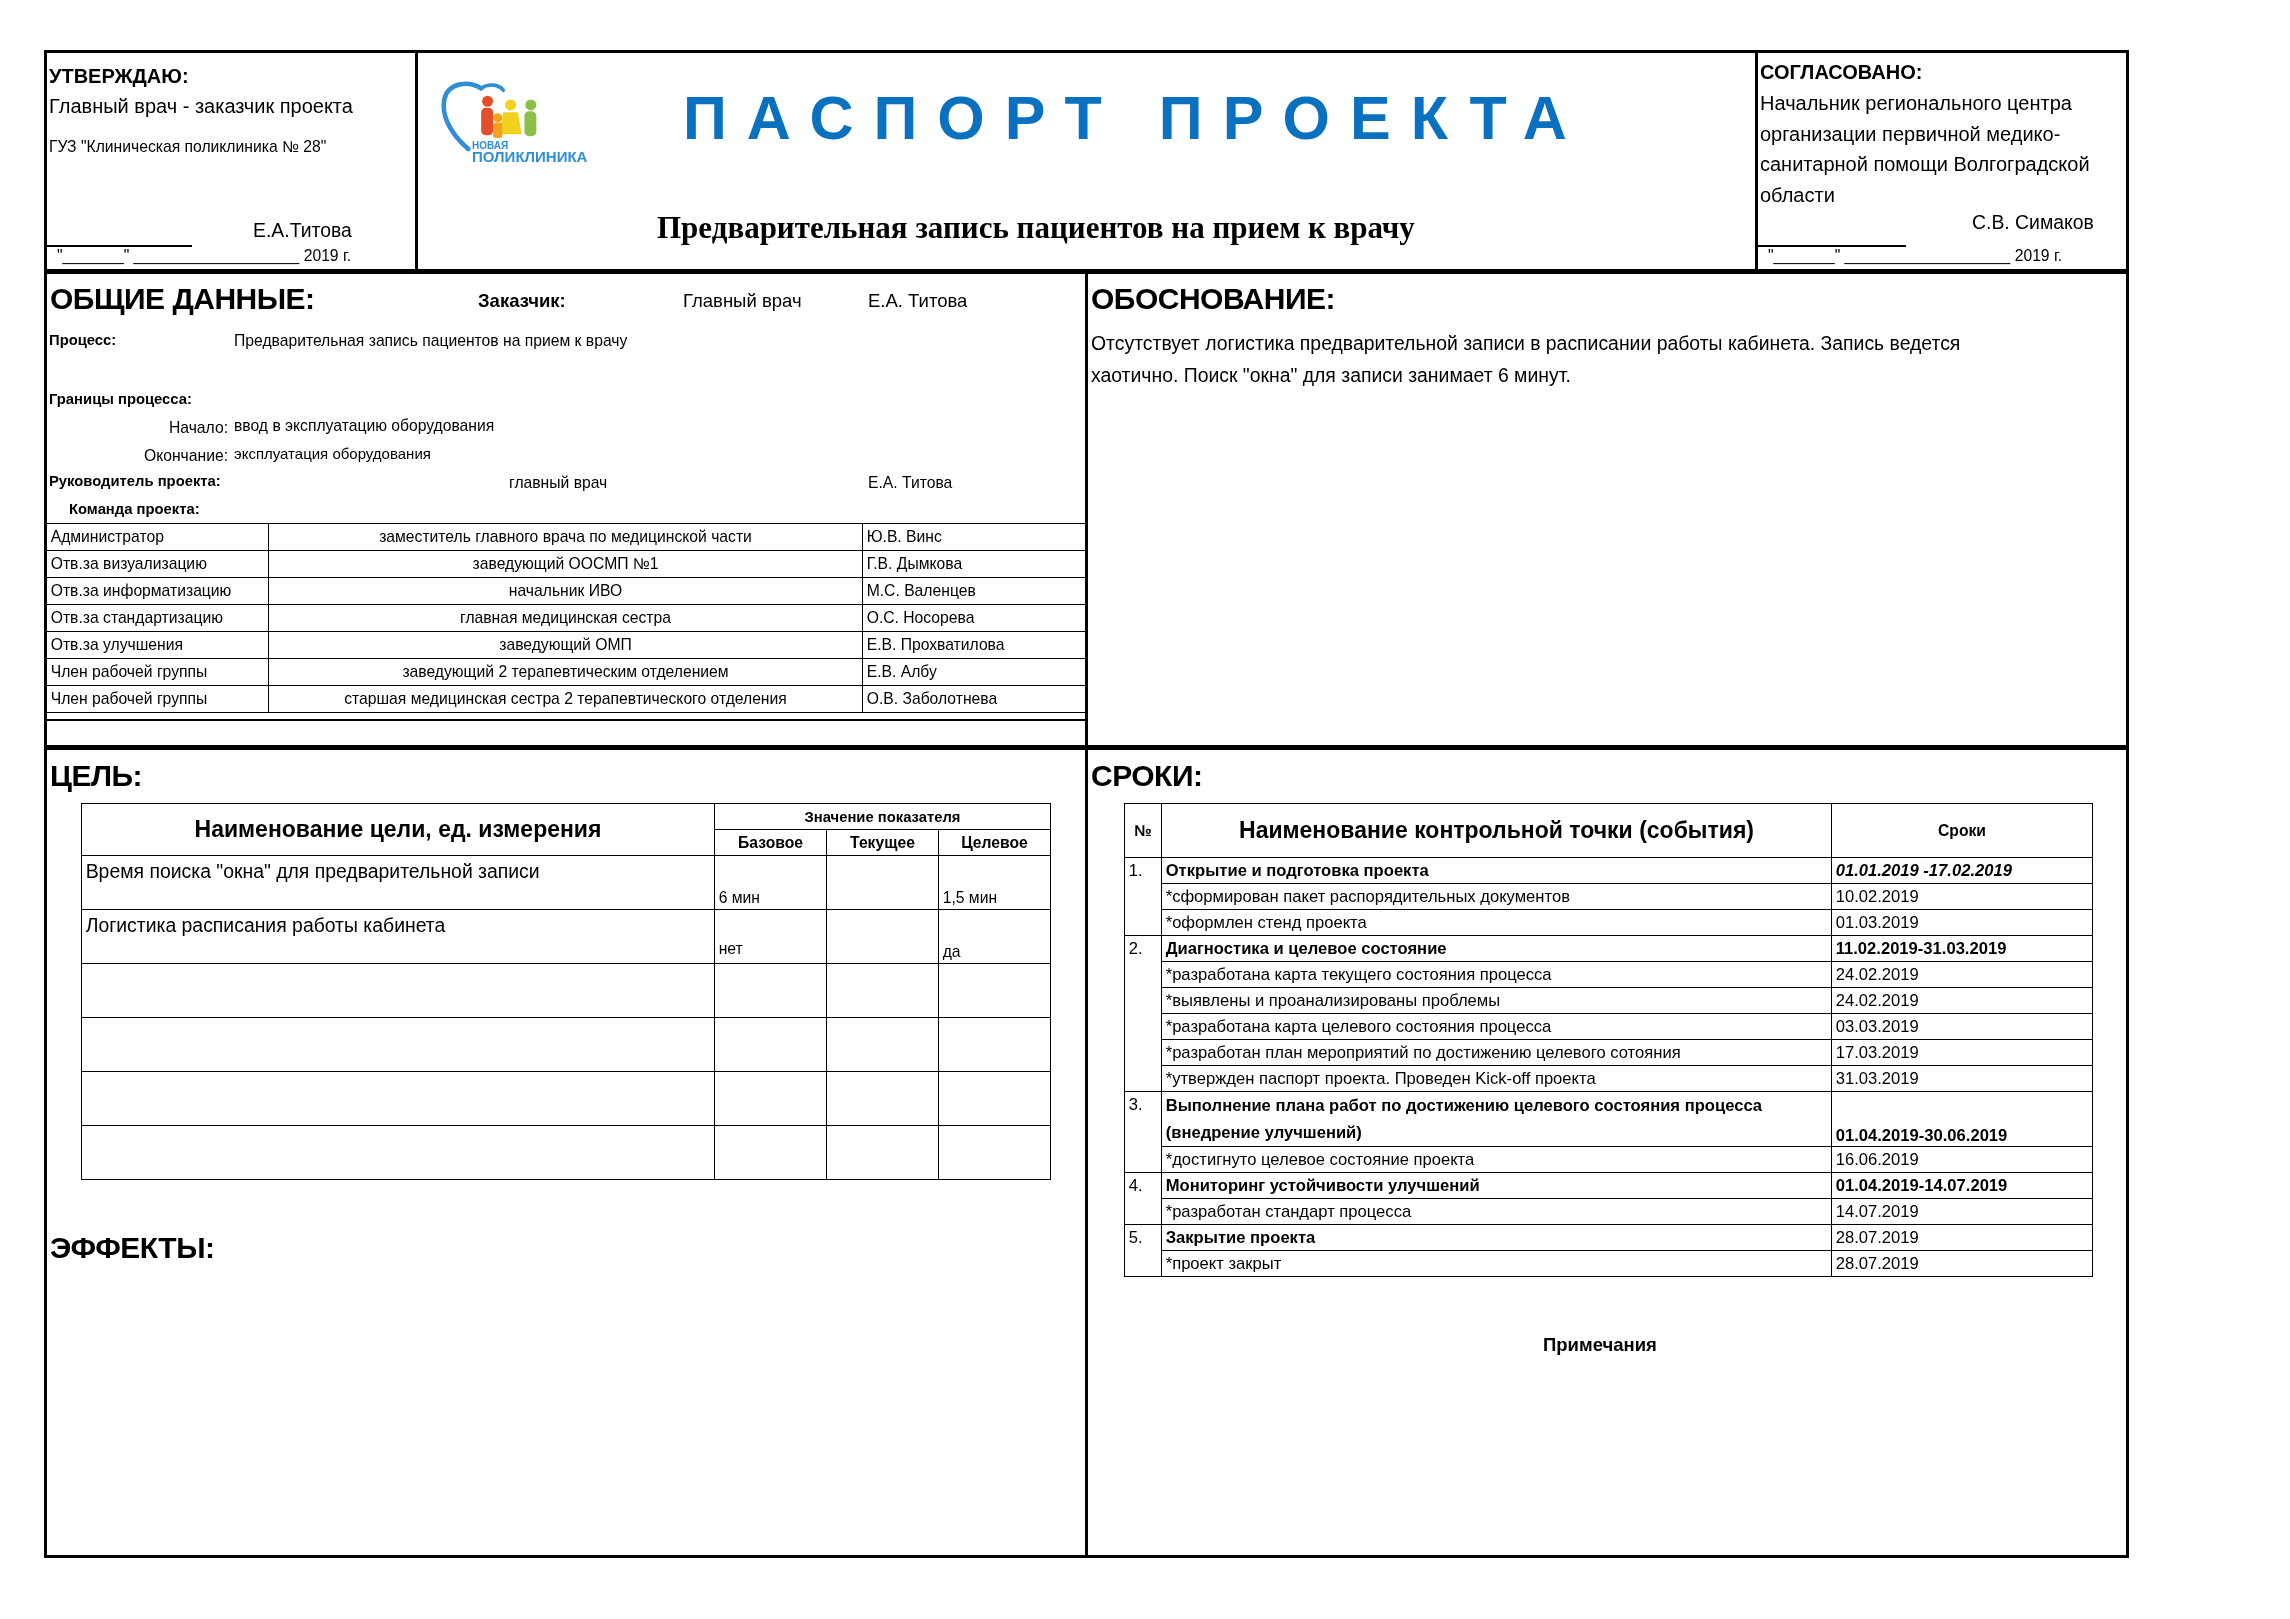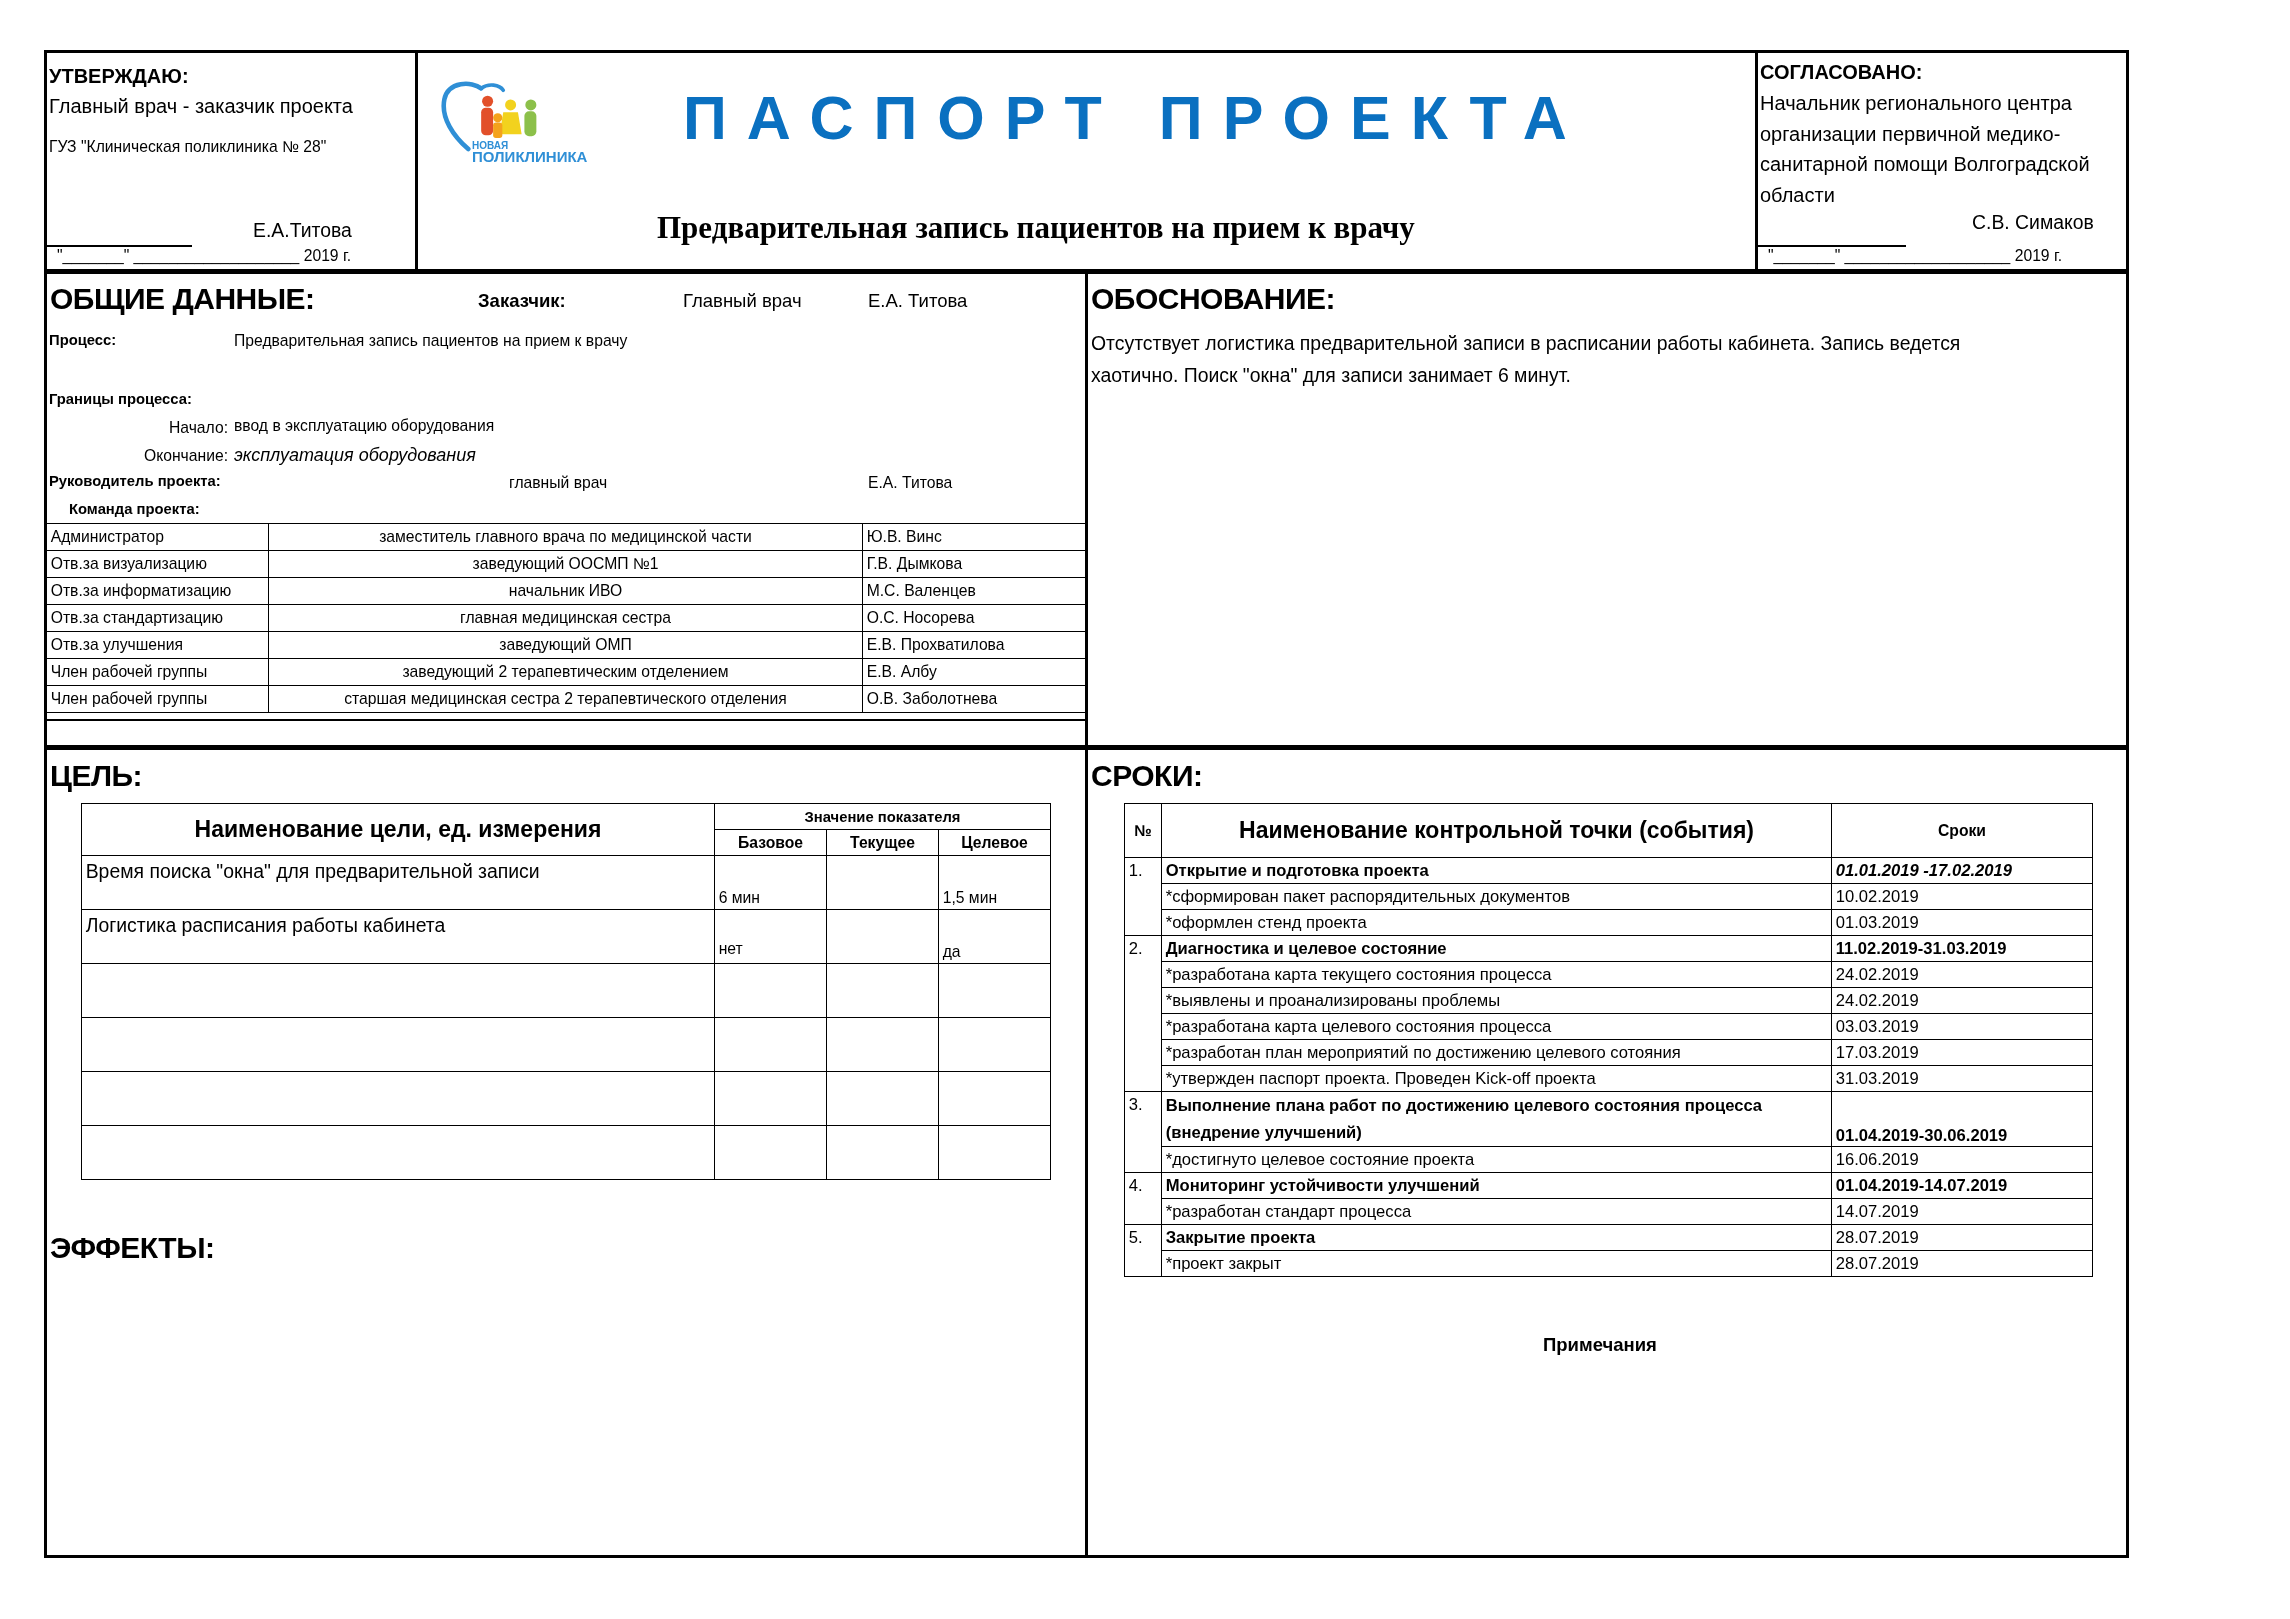--- a/index.html
+++ b/index.html
@@ -81,21 +81,21 @@
   <div class="t" style="left:683px;top:290px;font-size:18.5px;">Главный врач</div>
   <div class="t" style="left:868px;top:290px;font-size:18.5px;">Е.А. Титова</div>
 
   <div class="t b small" style="left:49px;top:332px;font-size:14.8px;">Процесс:</div>
   <div class="t" style="left:234px;top:332px;font-size:15.7px;">Предварительная запись пациентов на прием к врачу</div>
 
   <div class="t b" style="left:49px;top:391px;font-size:14.8px;">Границы процесса:</div>
   <div class="t right" style="left:111px;width:117px;top:419px;font-size:15.7px;">Начало:</div>
   <div class="t" style="left:234px;top:417px;font-size:15.7px;">ввод в эксплуатацию оборудования</div>
   <div class="t right" style="left:92px;width:136px;top:447px;font-size:15.7px;">Окончание:</div>
-  <div class="t" style="left:234px;top:445px;font-size:18px;font-style:italic;">эксплуатация оборудования</div>
+  <div class="t" style="left:234px;top:445px;font-size:15px;">эксплуатация оборудования</div>
 
   <div class="t b" style="left:49px;top:473px;font-size:14.8px;">Руководитель проекта:</div>
   <div class="t" style="left:509px;top:474px;font-size:15.7px;">главный врач</div>
   <div class="t" style="left:868px;top:474px;font-size:15.7px;">Е.А. Титова</div>
   <div class="t b" style="left:49px;top:501px;font-size:14.8px;margin-left:20px;">Команда проекта:</div>
 
   <table class="team" style="left:46px;top:523px;width:1041px;">
     <colgroup>
         <col style="width:222px">
         <col style="width:594px">

